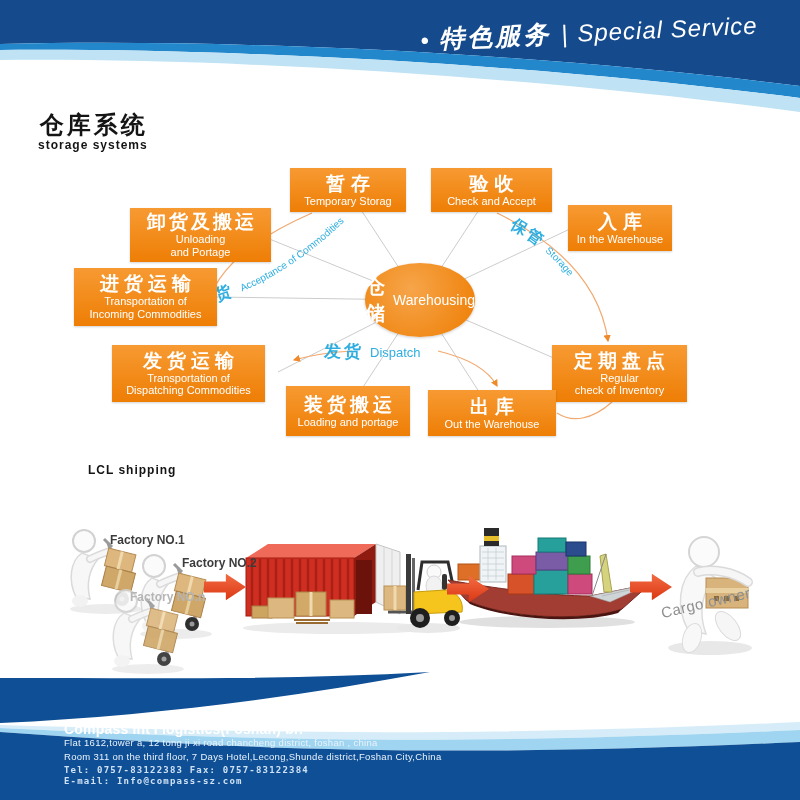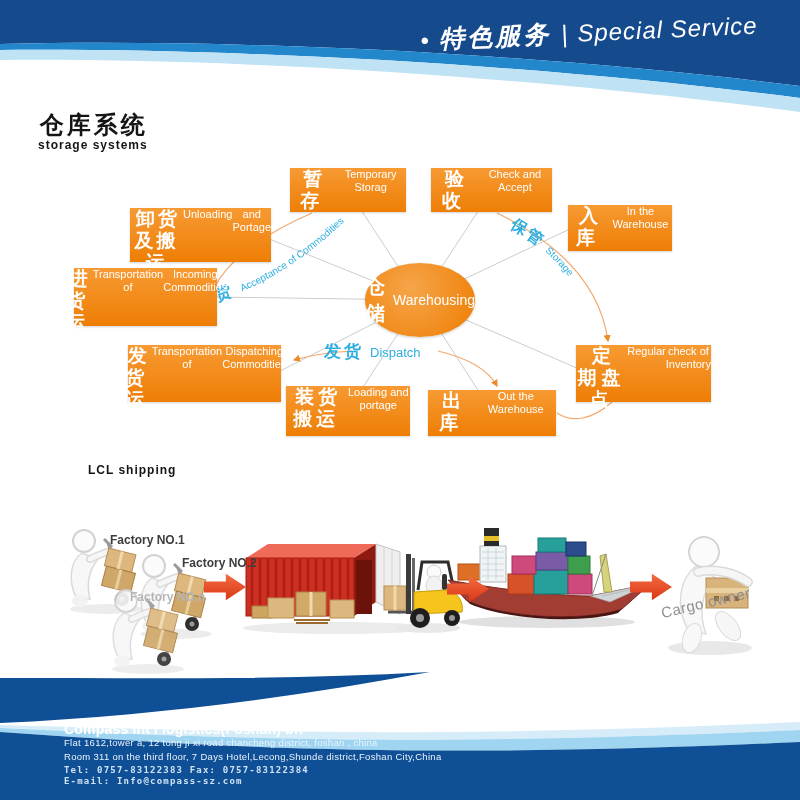--- a/index.html
+++ b/index.html
@@ -16,21 +16,21 @@
   .header-title .bar{font-size:24px;font-weight:300;font-style:italic;}
   .header-title .en{font-size:24px;font-style:italic;font-weight:400;letter-spacing:1px;}
 
   
   .sec-title{position:absolute;color:#141414;z-index:2;}
   .sec-title .t-cn{font-size:24px;font-weight:bold;letter-spacing:3px;line-height:1.05;text-align:right;}
   .sec-title .t-en{font-size:12px;font-weight:bold;letter-spacing:1px;margin-top:1px;}
 
   
   .diagram-lines{position:absolute;top:0;left:0;z-index:1;}
-  .node{position:absolute;z-index:2;color:#fff;text-align:center;display:flex;flex-direction:row;
+  .node{position:absolute;z-index:2;color:#fff;text-align:center;display:flex;flex-direction:column;
         justify-content:center;background:linear-gradient(180deg,#f79a32,#ee7e05);
         box-shadow:0 1px 2px rgba(0,0,0,.18);}
   .node .cn{font-size:19px;font-weight:bold;letter-spacing:6px;text-indent:6px;line-height:1.15;}
   .node .en{font-size:11px;line-height:1.15;}
   .hub{position:absolute;left:365px;top:263px;width:110px;height:74px;border-radius:50%;z-index:2;
        background:radial-gradient(circle at 42% 35%,#f6a54a,#ee7c00);color:#fff;display:flex;
        align-items:center;justify-content:center;box-shadow:0 1px 3px rgba(0,0,0,.2);}
   .hub .cn{font-size:20px;font-weight:bold;letter-spacing:2px;}
   .hub .en{font-size:14px;}
   .fcn{font-size:16px;font-weight:bold;fill:#2eaee0;letter-spacing:2px;}
@@ -146,26 +146,26 @@
   </div>
   <div class="node" style="left:568px;top:205px;width:104px;height:46px">
     <span class="cn">入库</span>
     <span class="en">In the Warehouse</span>
   </div>
   <div class="node" style="left:74px;top:268px;width:143px;height:58px">
     <span class="cn" style="letter-spacing:5px;text-indent:5px">进货运输</span>
     <span class="en">Transportation of</span>
     <span class="en">Incoming Commodities</span>
   </div>
-  <div class="node" style="left:576px;top:345px;width:135px;height:57px">
+  <div class="node" style="left:552px;top:345px;width:135px;height:57px">
     <span class="cn" style="letter-spacing:5px;text-indent:5px">定期盘点</span>
     <span class="en">Regular</span>
     <span class="en">check of Inventory</span>
   </div>
-  <div class="node" style="left:128px;top:345px;width:153px;height:57px">
+  <div class="node" style="left:112px;top:345px;width:153px;height:57px">
     <span class="cn" style="letter-spacing:5px;text-indent:5px">发货运输</span>
     <span class="en">Transportation of</span>
     <span class="en">Dispatching Commodities</span>
   </div>
   <div class="node" style="left:286px;top:386px;width:124px;height:50px">
     <span class="cn" style="letter-spacing:4px;text-indent:4px">装货搬运</span>
     <span class="en">Loading and portage</span>
   </div>
   <div class="node" style="left:428px;top:390px;width:128px;height:46px">
     <span class="cn">出库</span>

